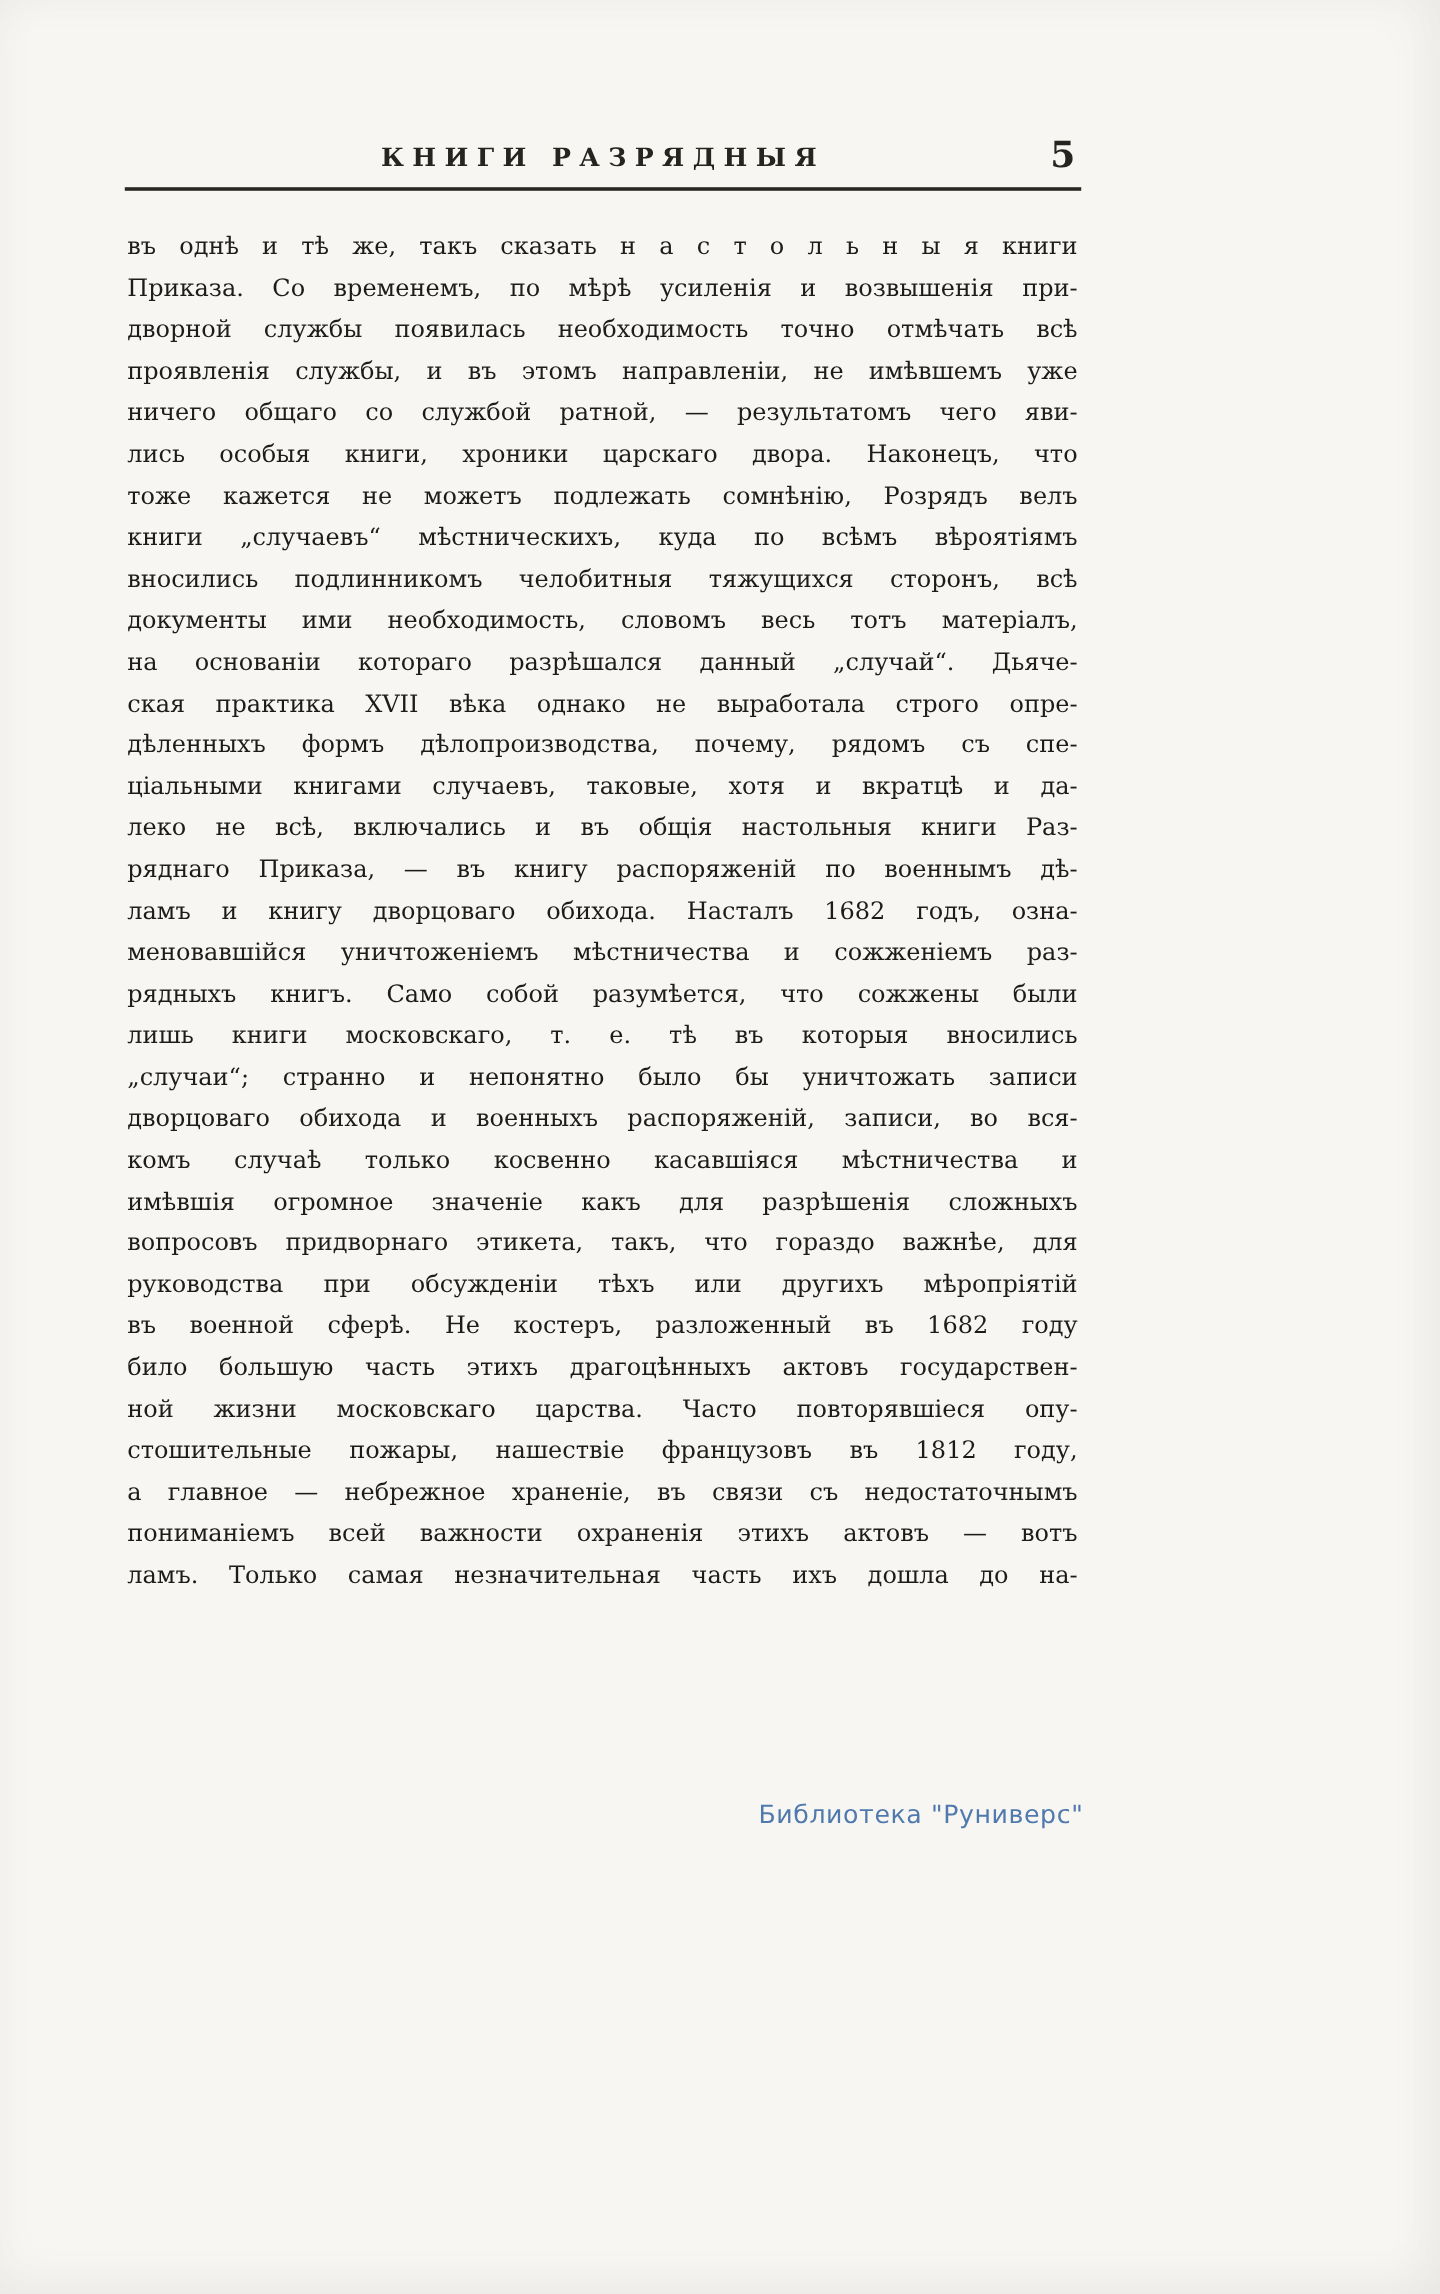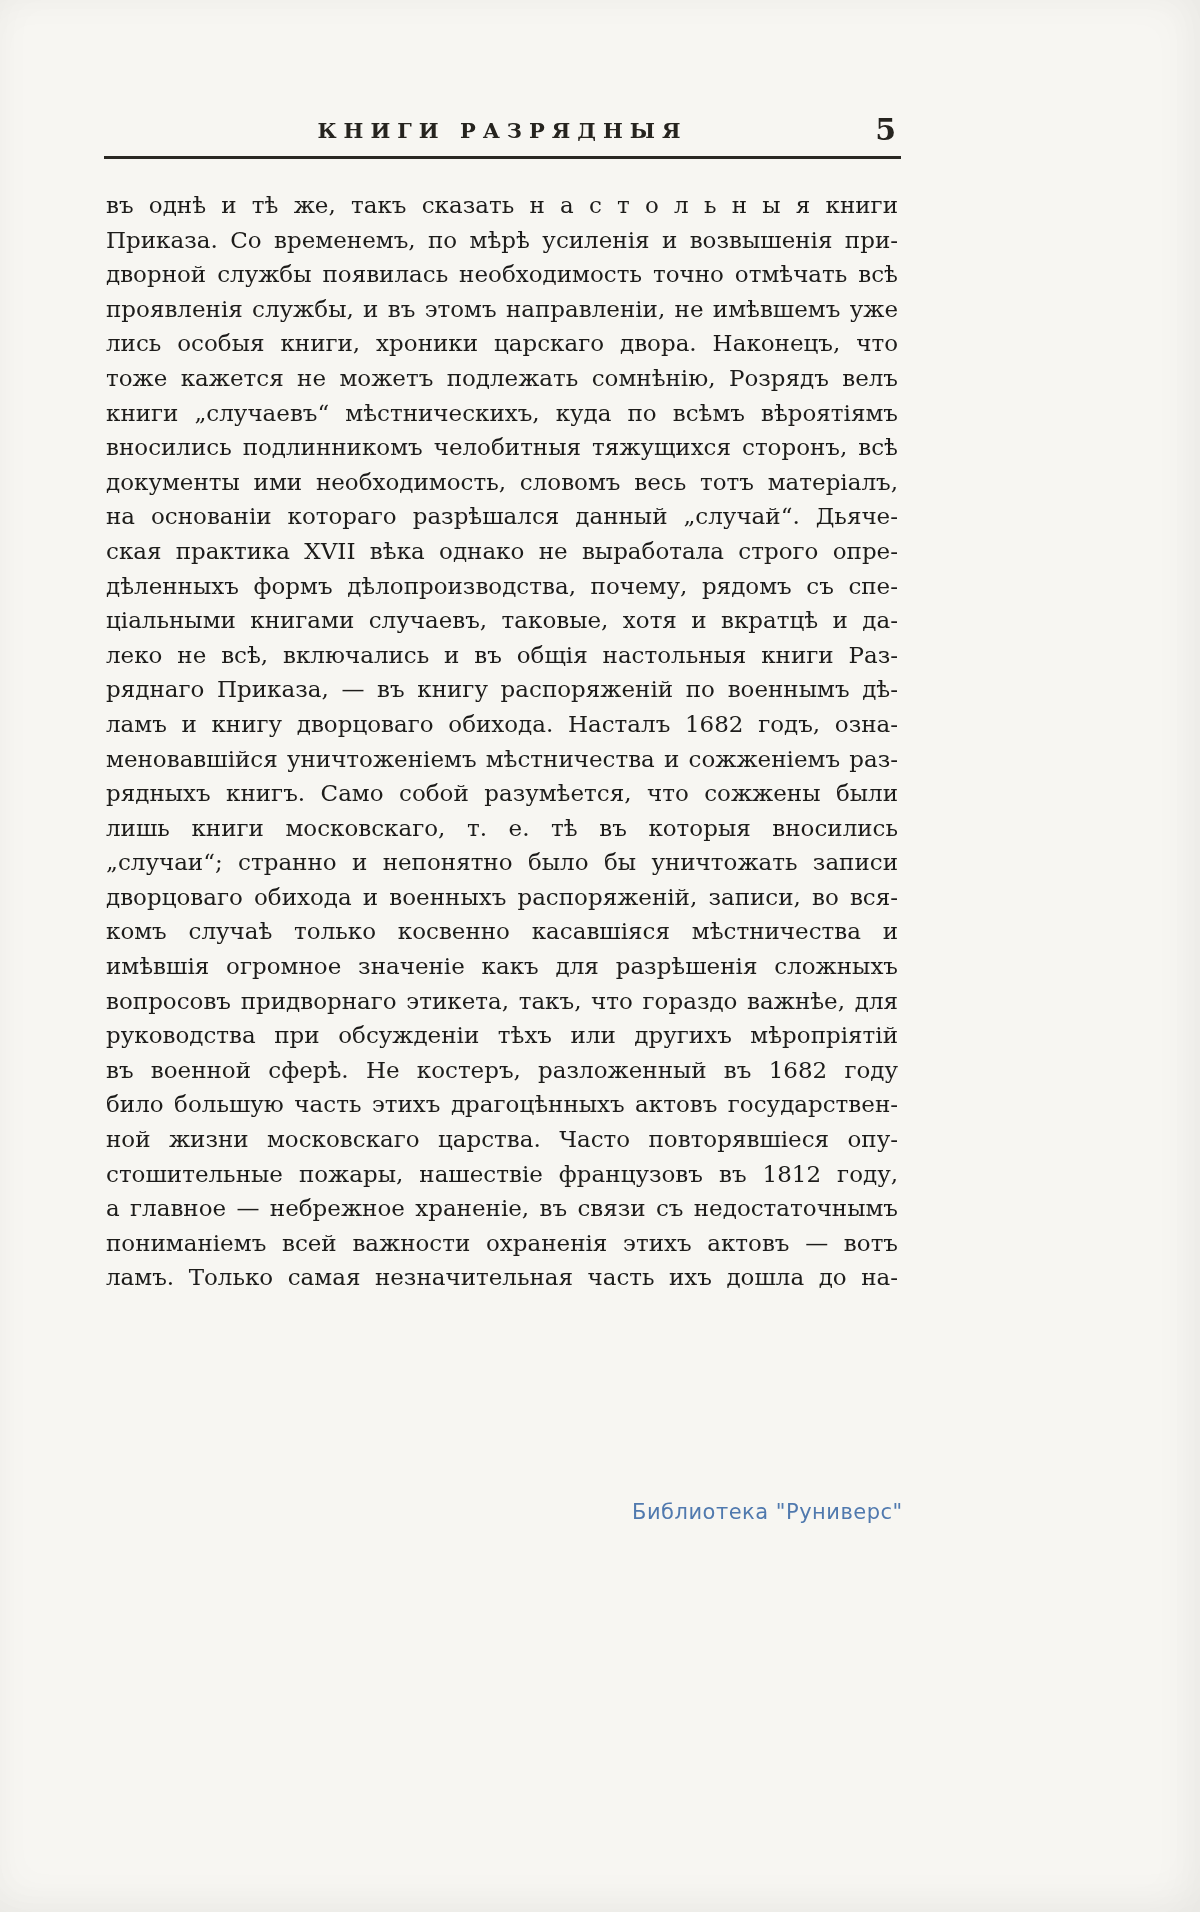--- a/index.html
+++ b/index.html
@@ -50,21 +50,21 @@
     left: 104px;
     width: 797px;
     height: 3px;
     background: #2a2823;
   }
   .body-text {
     position: absolute;
     top: 188px;
     left: 106px;
     width: 792px;
-    font-size: 23px;
+    font-size: 20px;
     line-height: 34.6px;
     color: #1d1c1a;
   }
   .body-text .line {
     text-align: justify;
     text-align-last: justify;
     white-space: normal;
     height: 34.6px;
     overflow: visible;
   }
@@ -85,20 +85,21 @@
   <div class="header">
     <span class="running-title">КНИГИ РАЗРЯДНЫЯ</span>
     <span class="page-number">5</span>
   </div>
   <div class="rule"></div>
   <div class="body-text">
       <div class="line">въ однѣ и тѣ же, такъ сказать н а с т о л ь н ы я книги</div>
       <div class="line">Приказа. Со временемъ, по мѣрѣ усиленія и возвышенія при-</div>
       <div class="line">дворной службы появилась необходимость точно отмѣчать всѣ</div>
       <div class="line">проявленія службы, и въ этомъ направленіи, не имѣвшемъ уже</div>
+      <div class="line">ничего общаго со службой ратной, — результатомъ чего яви-</div>
       <div class="line">лись особыя книги, хроники царскаго двора. Наконецъ, что</div>
       <div class="line">тоже кажется не можетъ подлежать сомнѣнію, Розрядъ велъ</div>
       <div class="line">книги „случаевъ“ мѣстническихъ, куда по всѣмъ вѣроятіямъ</div>
       <div class="line">вносились подлинникомъ челобитныя тяжущихся сторонъ, всѣ</div>
       <div class="line">документы ими необходимость, словомъ весь тотъ матеріалъ,</div>
       <div class="line">на основаніи котораго разрѣшался данный „случай“. Дьяче-</div>
       <div class="line">ская практика XVII вѣка однако не выработала строго опре-</div>
       <div class="line">дѣленныхъ формъ дѣлопроизводства, почему, рядомъ съ спе-</div>
       <div class="line">ціальными книгами случаевъ, таковые, хотя и вкратцѣ и да-</div>
       <div class="line">леко не всѣ, включались и въ общія настольныя книги Раз-</div>

